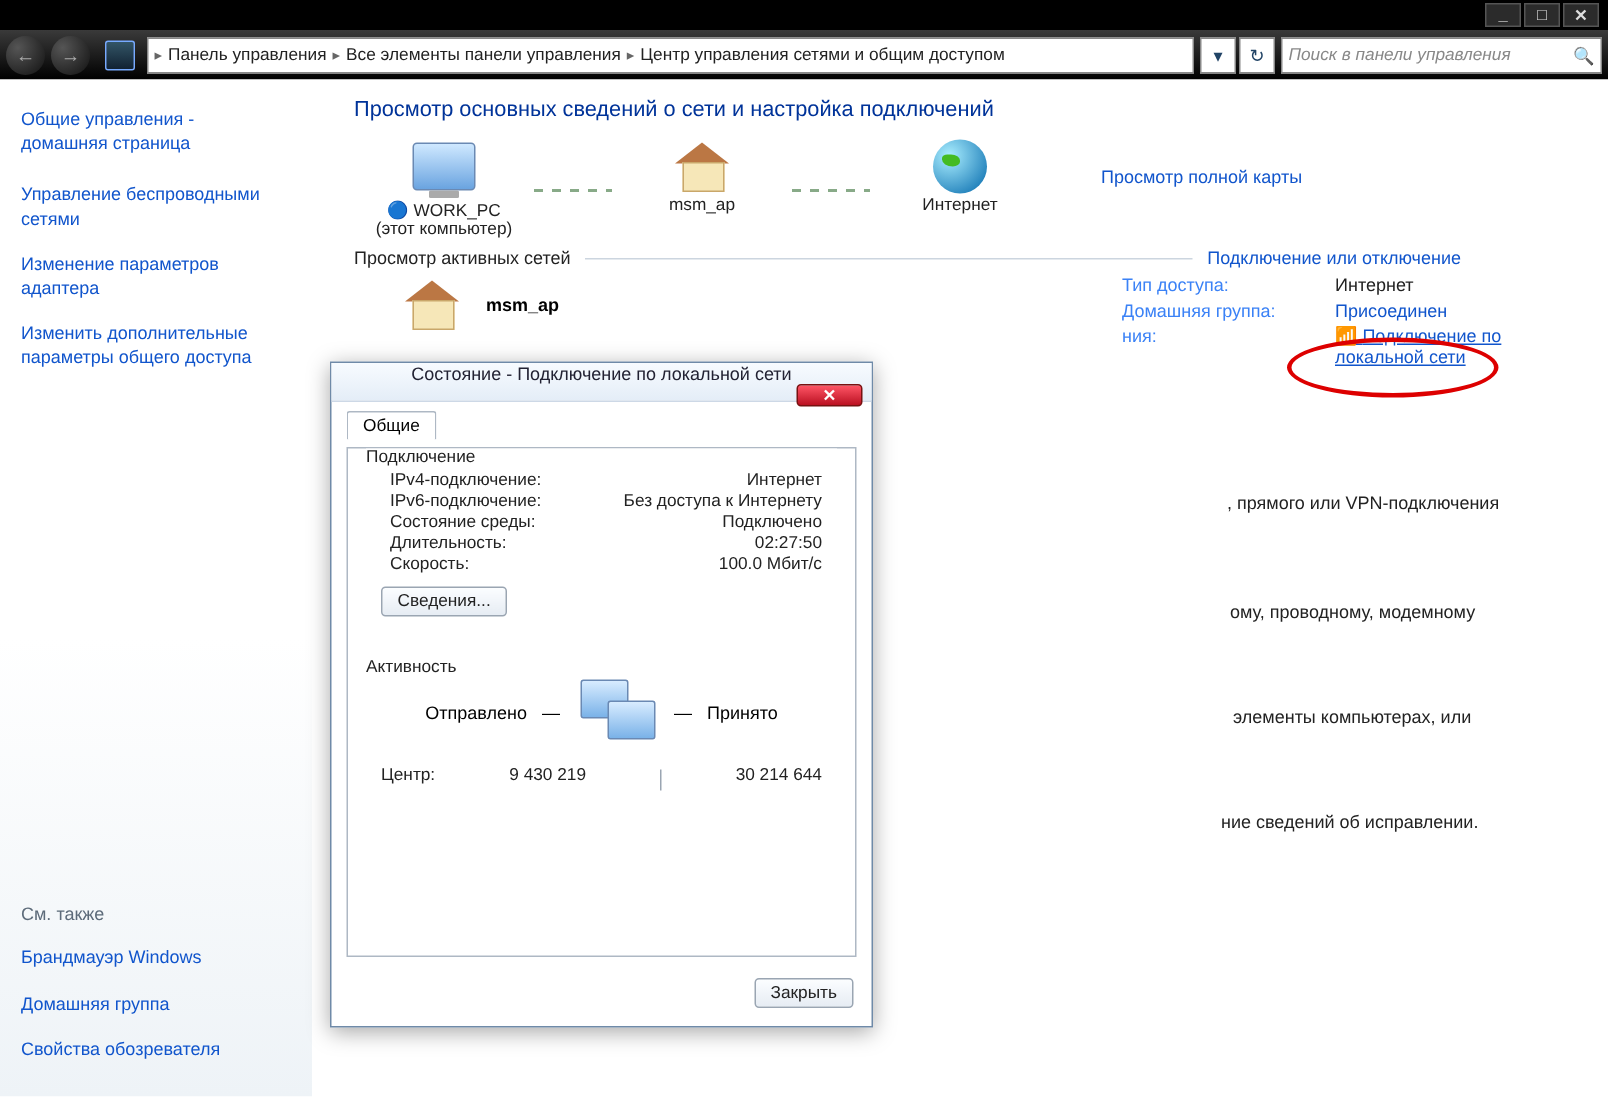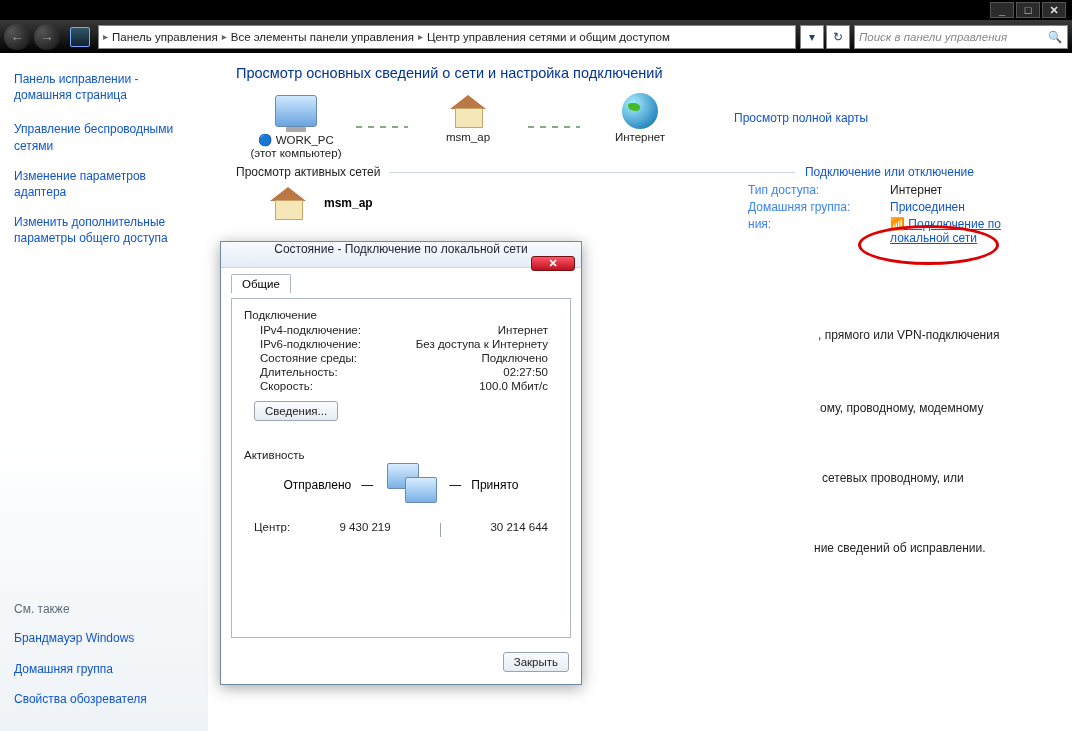--- a/index.html
+++ b/index.html
@@ -313,21 +313,21 @@
     border: 1px solid #aeb8c4;
     border-bottom: none;
     padding: 3px 10px;
     background: #fff;
     font-size: 11.5px;
     border-radius: 2px 2px 0 0;
   }
   .dialog .tabbody {
     margin: 0 10px 10px;
     border: 1px solid #aeb8c4;
-    padding: 10px 12px;
+    padding: 0 12px;
     height: 340px;
     box-sizing: border-box;
     position: relative;
   }
   .fieldset-label {
     font-size: 11.5px; color: #222;
     background: #fff;
     position: relative;
   }
   .fieldset-line {
@@ -440,21 +440,21 @@
   <div class="searchbox">
     <span>Поиск в панели управления</span>
     <span class="mag">🔍</span>
   </div>
 </div>
 
 <div class="body-area">
 
   <div class="sidebar">
     <div class="homelink">
-      <span>Панель исправлении -</span><br>
+      <span>Общие управления -</span><br>
       <span>домашняя страница</span>
     </div>
     <div class="link">Управление беспроводными сетями</div>
     <div class="link">Изменение параметров адаптера</div>
     <div class="link">Изменить дополнительные параметры общего доступа</div>
     <div class="spacer"></div>
     <div class="see-also-hdr">См. также</div>
     <div class="link">Брандмауэр Windows</div>
     <div class="link">Домашняя группа</div>
     <div class="link">Свойства обозревателя</div>
@@ -508,21 +508,21 @@
           <span style="color:#15c">📶 </span><span>Подключение по</span><br>
           <span>локальной сети</span>
         </div>
       </div>
     </div>
     <div class="red-ring-1"></div>
 
     <div class="partial-texts">
       <div style="left:610px; top:275px;">, прямого или VPN-подключения</div>
       <div style="left:612px; top:348px;">ому, проводному, модемному</div>
-      <div style="left:614px; top:418px;">сетевых проводному, или</div>
+      <div style="left:614px; top:418px;">элементы компьютерах, или</div>
       <div style="left:606px; top:488px;">ние сведений об исправлении.</div>
     </div>
 
     <div class="dialog" style="left:12px; top:188px;">
       <div class="dtitlebar">
         <div class="icn"></div>
         <span class="txt">Состояние - Подключение по локальной сети</span>
         <div class="closebtn">✕</div>
       </div>
       <div class="tabstrip">

